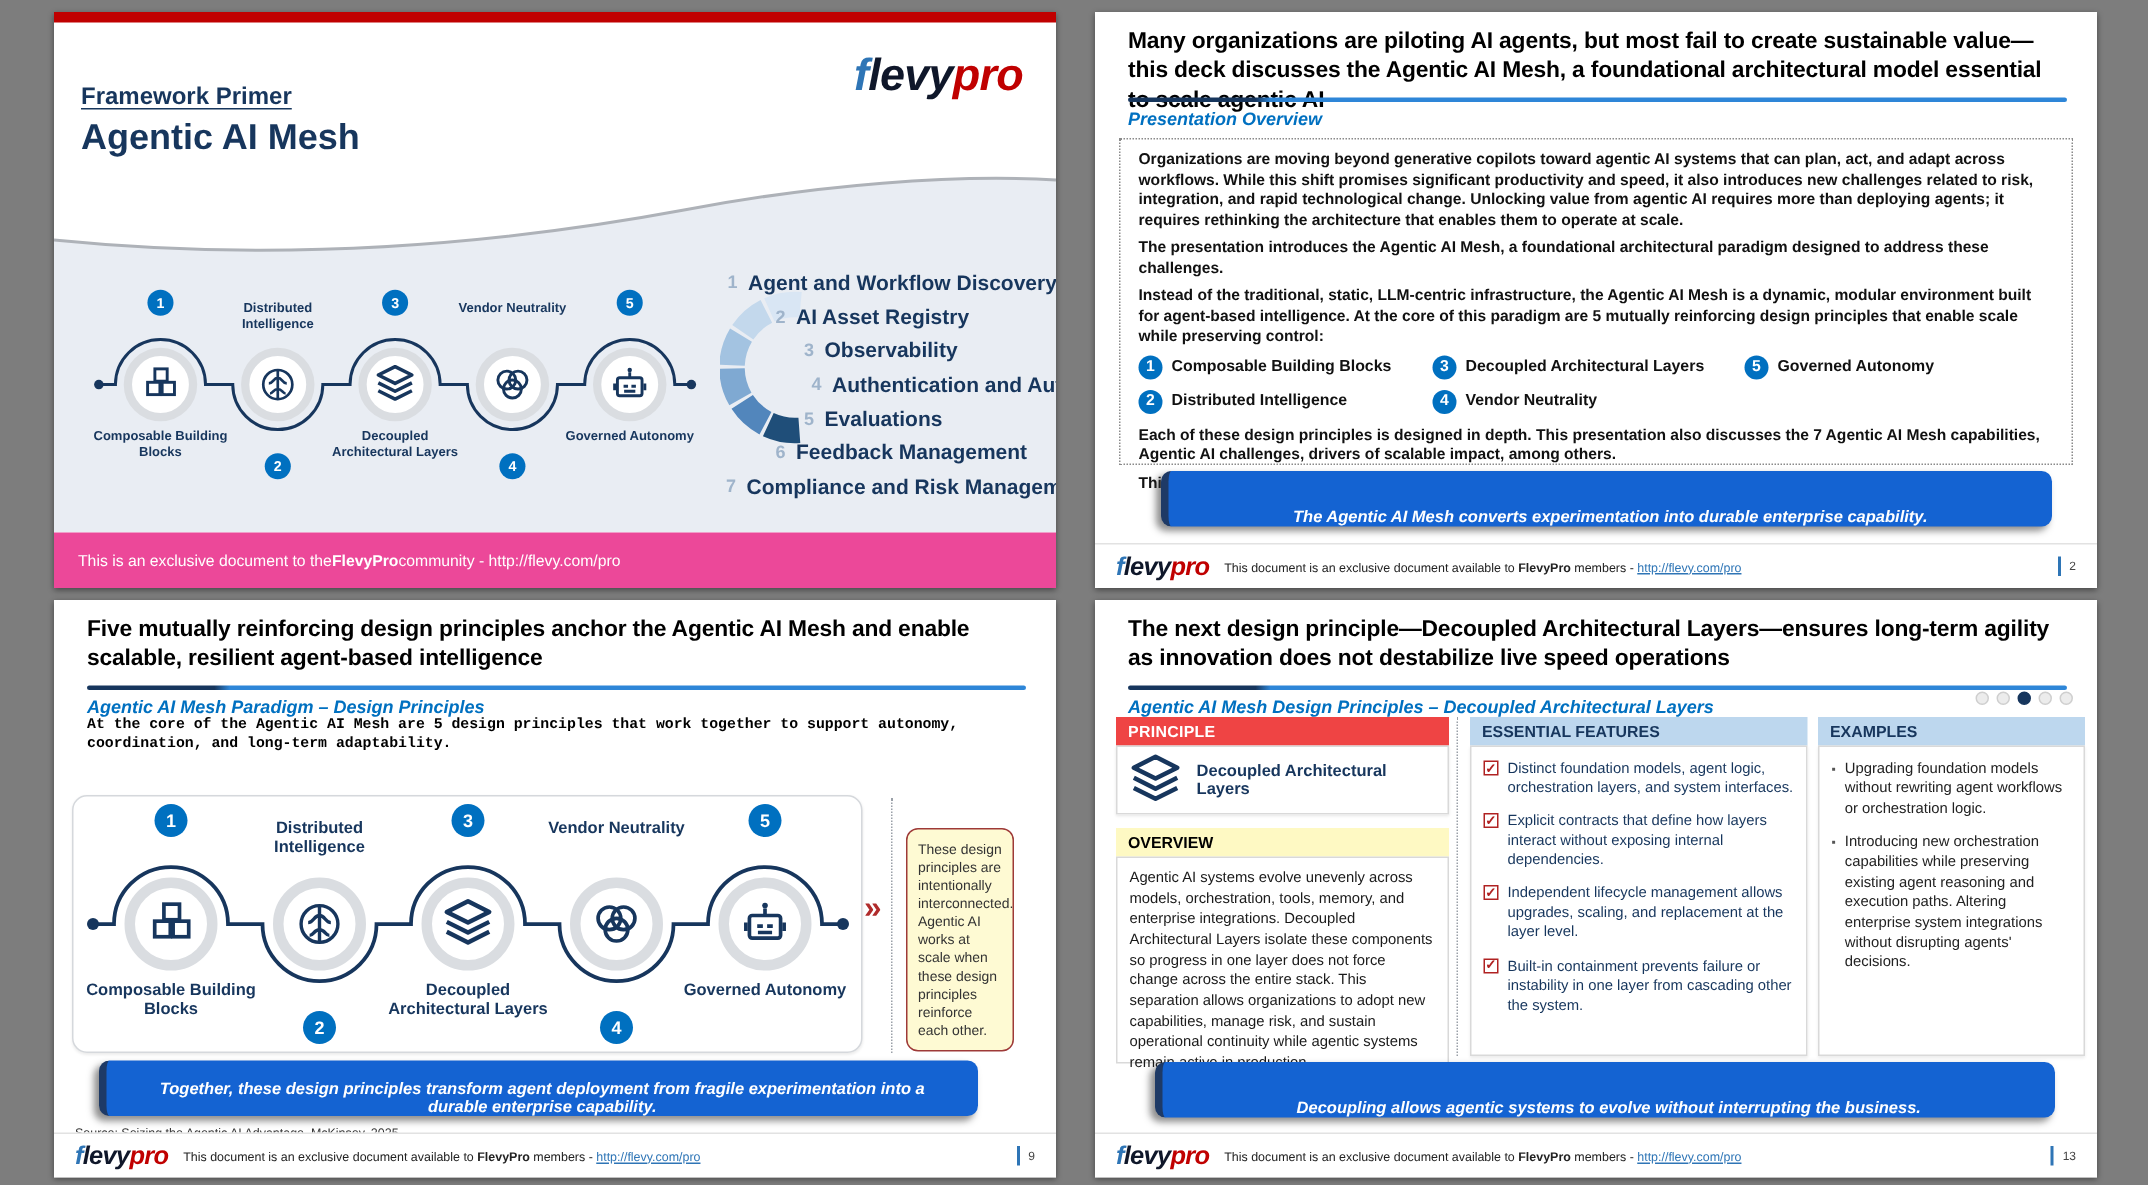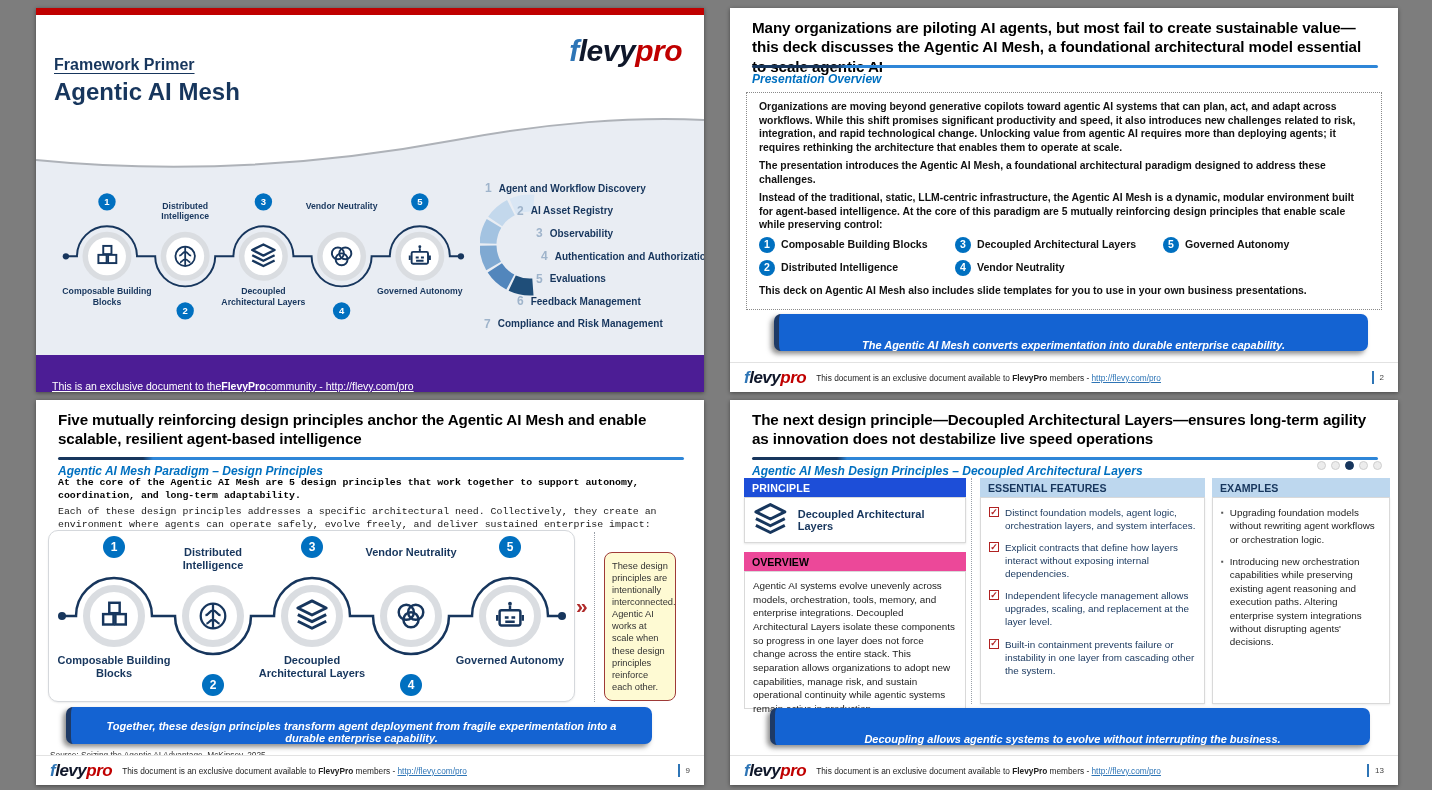--- a/index.html
+++ b/index.html
@@ -38,22 +38,22 @@
   .f-num  { font-size:8px; color:#444; }
 
   
   .s1-red { position:absolute; top:0; left:0; right:0; height:7px; background:#C00000; }
   .s1-logo { position:absolute; top:26px; right:22px; font-size:30px; }
   .s1-kicker { position:absolute; top:48px; left:18px; font-size:16px; font-weight:bold; color:#17365D;
                text-decoration:underline; text-underline-offset:3px; }
   .s1-title  { position:absolute; top:70px; left:18px; font-size:24px; font-weight:bold; color:#17365D; }
   .s1-lower { position:absolute; top:100px; left:0; right:0; bottom:37px; background:#E9EDF3; }
   .s1-wave  { position:absolute; top:100px; left:0; width:668px; height:80px; }
-  .s1-bar { position:absolute; left:0; right:0; bottom:0; height:37px; background:#4c1d95; color:#fff;
-            display:flex; align-items:flex-end; padding:0 16px; font-size:10.5px;text-decoration:underline; }
+  .s1-bar { position:absolute; left:0; right:0; bottom:0; height:37px; background:#ec4899; color:#fff;
+            display:flex; align-items:center; padding:0 16px; font-size:10.5px; }
   .s1-bar b { font-weight:bold; }
 
   
   .chain { position:relative; width:520px; height:168px; }
   .chain-sm { position:absolute; left:22px; top:182px; width:412px; height:133px; }
   .chain-sm .chain { transform:scale(.79); transform-origin:0 0; }
   .rail { position:absolute; left:0; top:0; }
   .chain-item { position:absolute; width:120px; top:0; height:168px; }
   .chain-item .c-circle { position:absolute; top:53px; left:29px; width:62px; height:62px; border-radius:50%;
                           background:#fff; border:7px solid #DADDE1; display:flex; align-items:center; justify-content:center; }
@@ -65,21 +65,21 @@
              font-size:11px; line-height:1.18; }
   .pos-odd .c-label { top:122px; }
   .pos-even .c-label { top:14px; }
 
   
   .cap-list { position:absolute; left:444px; top:166px; width:222px; }
   .cap-arc  { position:absolute; left:0; top:6px; }
   .cap-rows { position:relative; padding-top:3px; }
   .cap-row  { position:relative; height:22.6px; display:flex; align-items:center; gap:7px; white-space:nowrap; }
   .cap-num  { color:#9FB4CB; font-weight:bold; font-size:12px; }
-  .cap-txt  { color:#17365D; font-weight:bold; font-size:10px; }
+  .cap-txt  { color:#17365D; font-weight:bold; font-size:14px; }
   .cr1{padding-left:5px;} .cr2{padding-left:37px;} .cr3{padding-left:56px;} .cr4{padding-left:61px;}
   .cr5{padding-left:56px;} .cr6{padding-left:37px;} .cr7{padding-left:4px;}
 
   
   .s2-box { position:absolute; top:84px; left:16px; right:16px; bottom:82px; border:1.5px dotted #8A8A8A;
             padding:7px 12px; font-size:10.4px; font-weight:bold; color:#111; line-height:1.3; }
   .s2-box p { margin:0 0 5px; }
   .pgrid { display:grid; grid-template-columns:196px 208px 1fr; row-gap:7px; margin:3px 0 8px; }
   .pitem { display:flex; align-items:center; gap:6px; }
   .badge { flex:0 0 auto; width:16px; height:16px; border-radius:50%; background:#0070C0; color:#fff;
@@ -101,23 +101,23 @@
   
   .dots { position:absolute; top:61px; right:16px; display:flex; gap:5px; align-items:center; }
   .dot { width:9px; height:9px; border-radius:50%; background:#ECECEC; border:1.5px solid #CFCFCF; }
   .dot.active { background:#17365D; border-color:#17365D; }
   .col { position:absolute; top:78px; }
   .col1 { left:14px; width:222px; }
   .col2 { left:250px; width:225px; }
   .col3 { left:482px; width:178px; }
   .vsep4 { position:absolute; left:241px; top:78px; height:226px; border-left:1.5px dotted #9AA0A8; }
   .col-h { height:19px; display:flex; align-items:center; padding:0 8px; font-size:10.6px; font-weight:bold; }
-  .h-navy { background:#1d4ed8; color:#fff; letter-spacing:.2px; }
+  .h-navy { background:#ef4444; color:#fff; letter-spacing:.2px; }
   .h-blue { background:#BDD7EE; color:#17365D; }
-  .h-gray { background:#ec4899; color:#000; margin-top:9px; }
+  .h-gray { background:#fef9c3; color:#000; margin-top:9px; }
   .pbox { border:1px solid #D9D9D9; height:46px; display:flex; align-items:center; gap:10px; padding:0 8px;
           box-shadow:0 1px 2px rgba(0,0,0,.1); }
   .pname { font-size:11px; font-weight:bold; color:#17365D; }
   .obox { border:1px solid #D9D9D9; padding:7px 8px; font-size:9.9px; line-height:1.38; color:#1a1a1a; height:138px; }
   .lbox { border:1px solid #D9D9D9; padding:8px 8px; height:207px; box-shadow:0 1px 2px rgba(0,0,0,.08); }
   .feat { display:flex; gap:6px; margin-bottom:9px; font-size:9.9px; line-height:1.32; color:#17365D; }
   .chk { flex:0 0 auto; width:10px; height:10px; border:1.6px solid #B02222; color:#B02222; font-size:9px;
          line-height:1; font-weight:bold; display:flex; align-items:center; justify-content:center; margin-top:1px; }
   .ex { display:flex; gap:6px; margin-bottom:9px; font-size:9.9px; line-height:1.35; color:#222; }
   .ex .bul { color:#555; font-size:8px; margin-top:2px; }
@@ -287,20 +287,21 @@
         </div>
       <div class="pitem">
           <span class="badge">2</span>
           <span class="plabel">Distributed Intelligence</span>
         </div>
       <div class="pitem">
           <span class="badge">4</span>
           <span class="plabel">Vendor Neutrality</span>
         </div>
     </div>
+    <p>Each of these design principles is designed in depth.  This presentation also discusses the 7 Agentic AI Mesh capabilities, Agentic AI challenges, drivers of scalable impact, among others.</p>
     <p>This deck on Agentic AI Mesh also includes slide templates for you to use in your own business presentations.</p>
   </div>
 
   <div class="banner" style="left:44px; right:30px; top:306px;">
     <span>The Agentic AI Mesh converts experimentation into durable enterprise capability.</span>
   </div>
 
   <div class="footer">
     <span class="logo"><span class="lf">f</span><span class="llevy">levy</span><span class="lpro">pro</span></span>
     <span class="f-text"><span>This document is an exclusive document available to </span><b>FlevyPro</b><span> members - </span><span class="f-link">http://flevy.com/pro</span></span>
@@ -311,21 +312,20 @@
   </div>
 </div>
 
 <div class="slide" id="slide-principles">
   <div class="title">Five mutually reinforcing design principles anchor the Agentic AI Mesh and enable scalable, resilient agent-based intelligence</div>
   <div class="rule"></div>
   <div class="section">Agentic AI Mesh Paradigm – Design Principles</div>
 
   <div class="s3-leads">
     <div class="lb">At the core of the Agentic AI Mesh are 5 design principles that work together to support autonomy, coordination, and long-term adaptability.</div>
-    <div>Each of these design principles addresses a specific architectural need. Collectively, they create an environment where agents can operate safely, evolve freely, and deliver sustained enterprise impact:</div>
   </div>
 
   <div class="s3-diagram">
     <div class="chain">
       <svg class="rail" width="520" height="168" viewBox="0 0 520 168">
         <path d="M10,84 H24 A38,38 0 0 1 100,84 H123 A38,38 0 0 0 199,84 H222 A38,38 0 0 1 298,84 H321 A38,38 0 0 0 397,84 H420 A38,38 0 0 1 496,84 H510" fill="none" stroke="#17365D" stroke-width="2.5"></path>
         <circle cx="10" cy="84" r="4" fill="#17365D"></circle>
           <circle cx="510" cy="84" r="4" fill="#17365D"></circle>
       </svg>
       <div class="chain-item pos-odd" style="left:2px">

